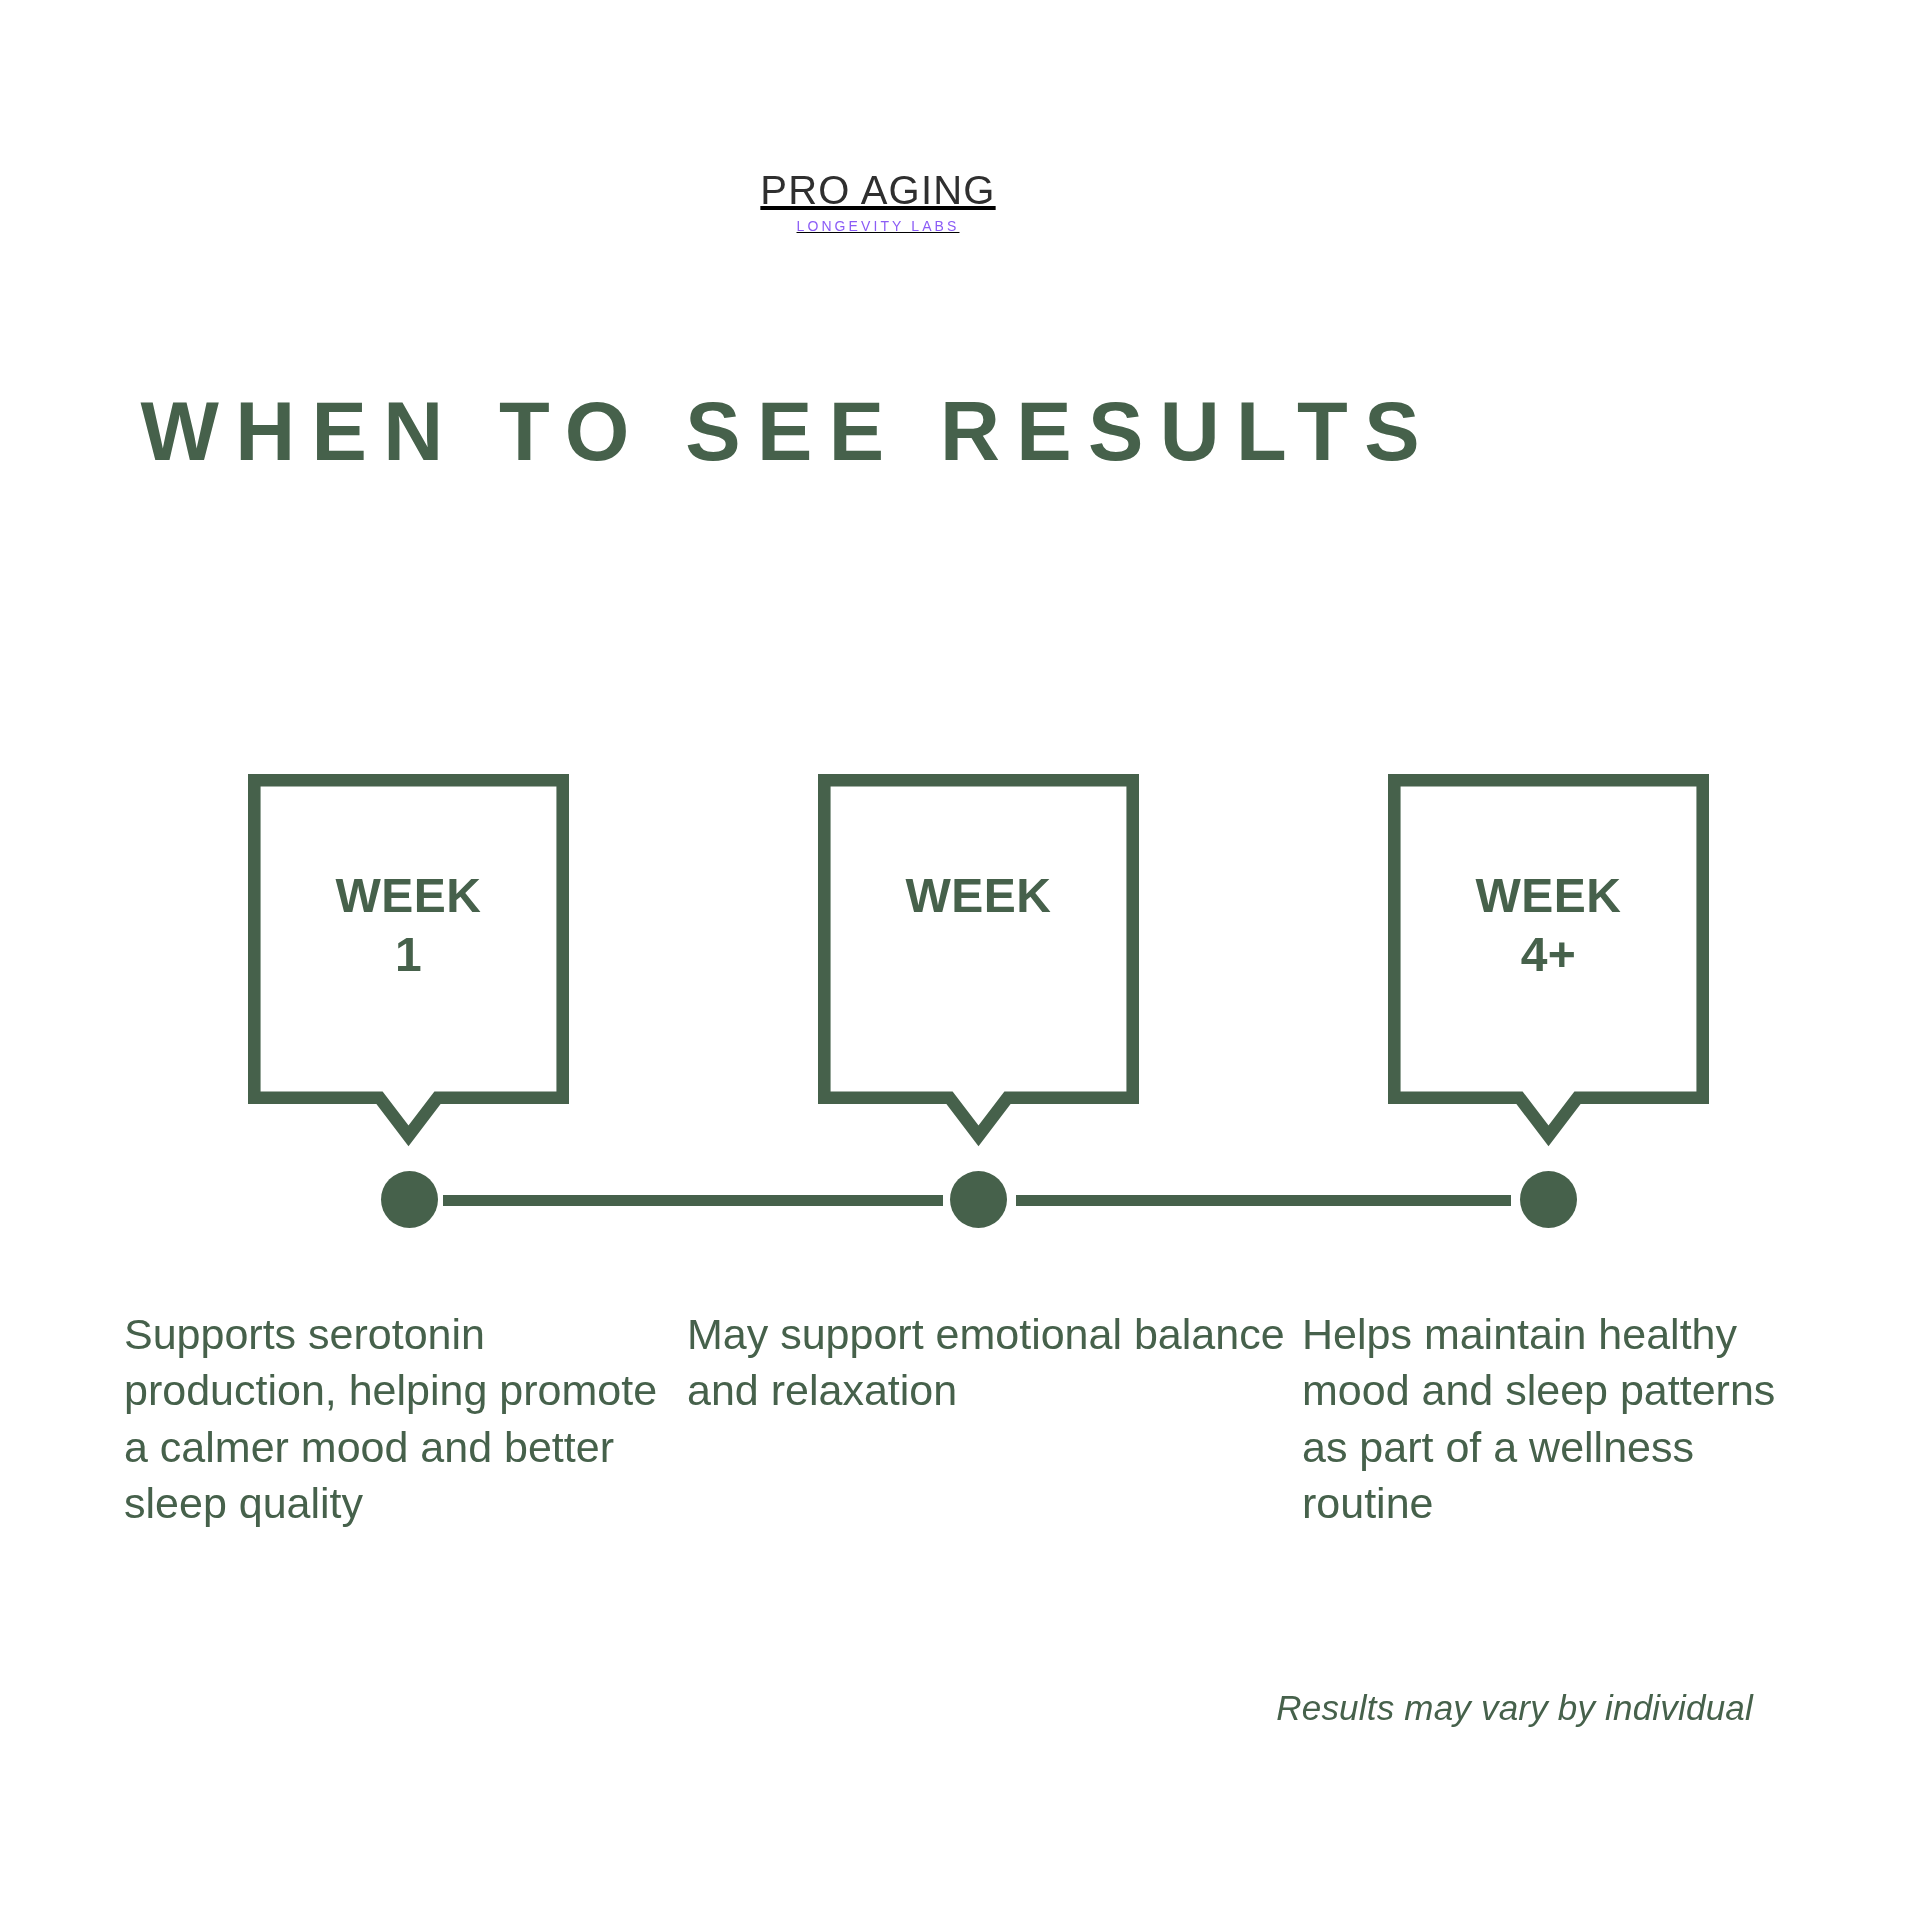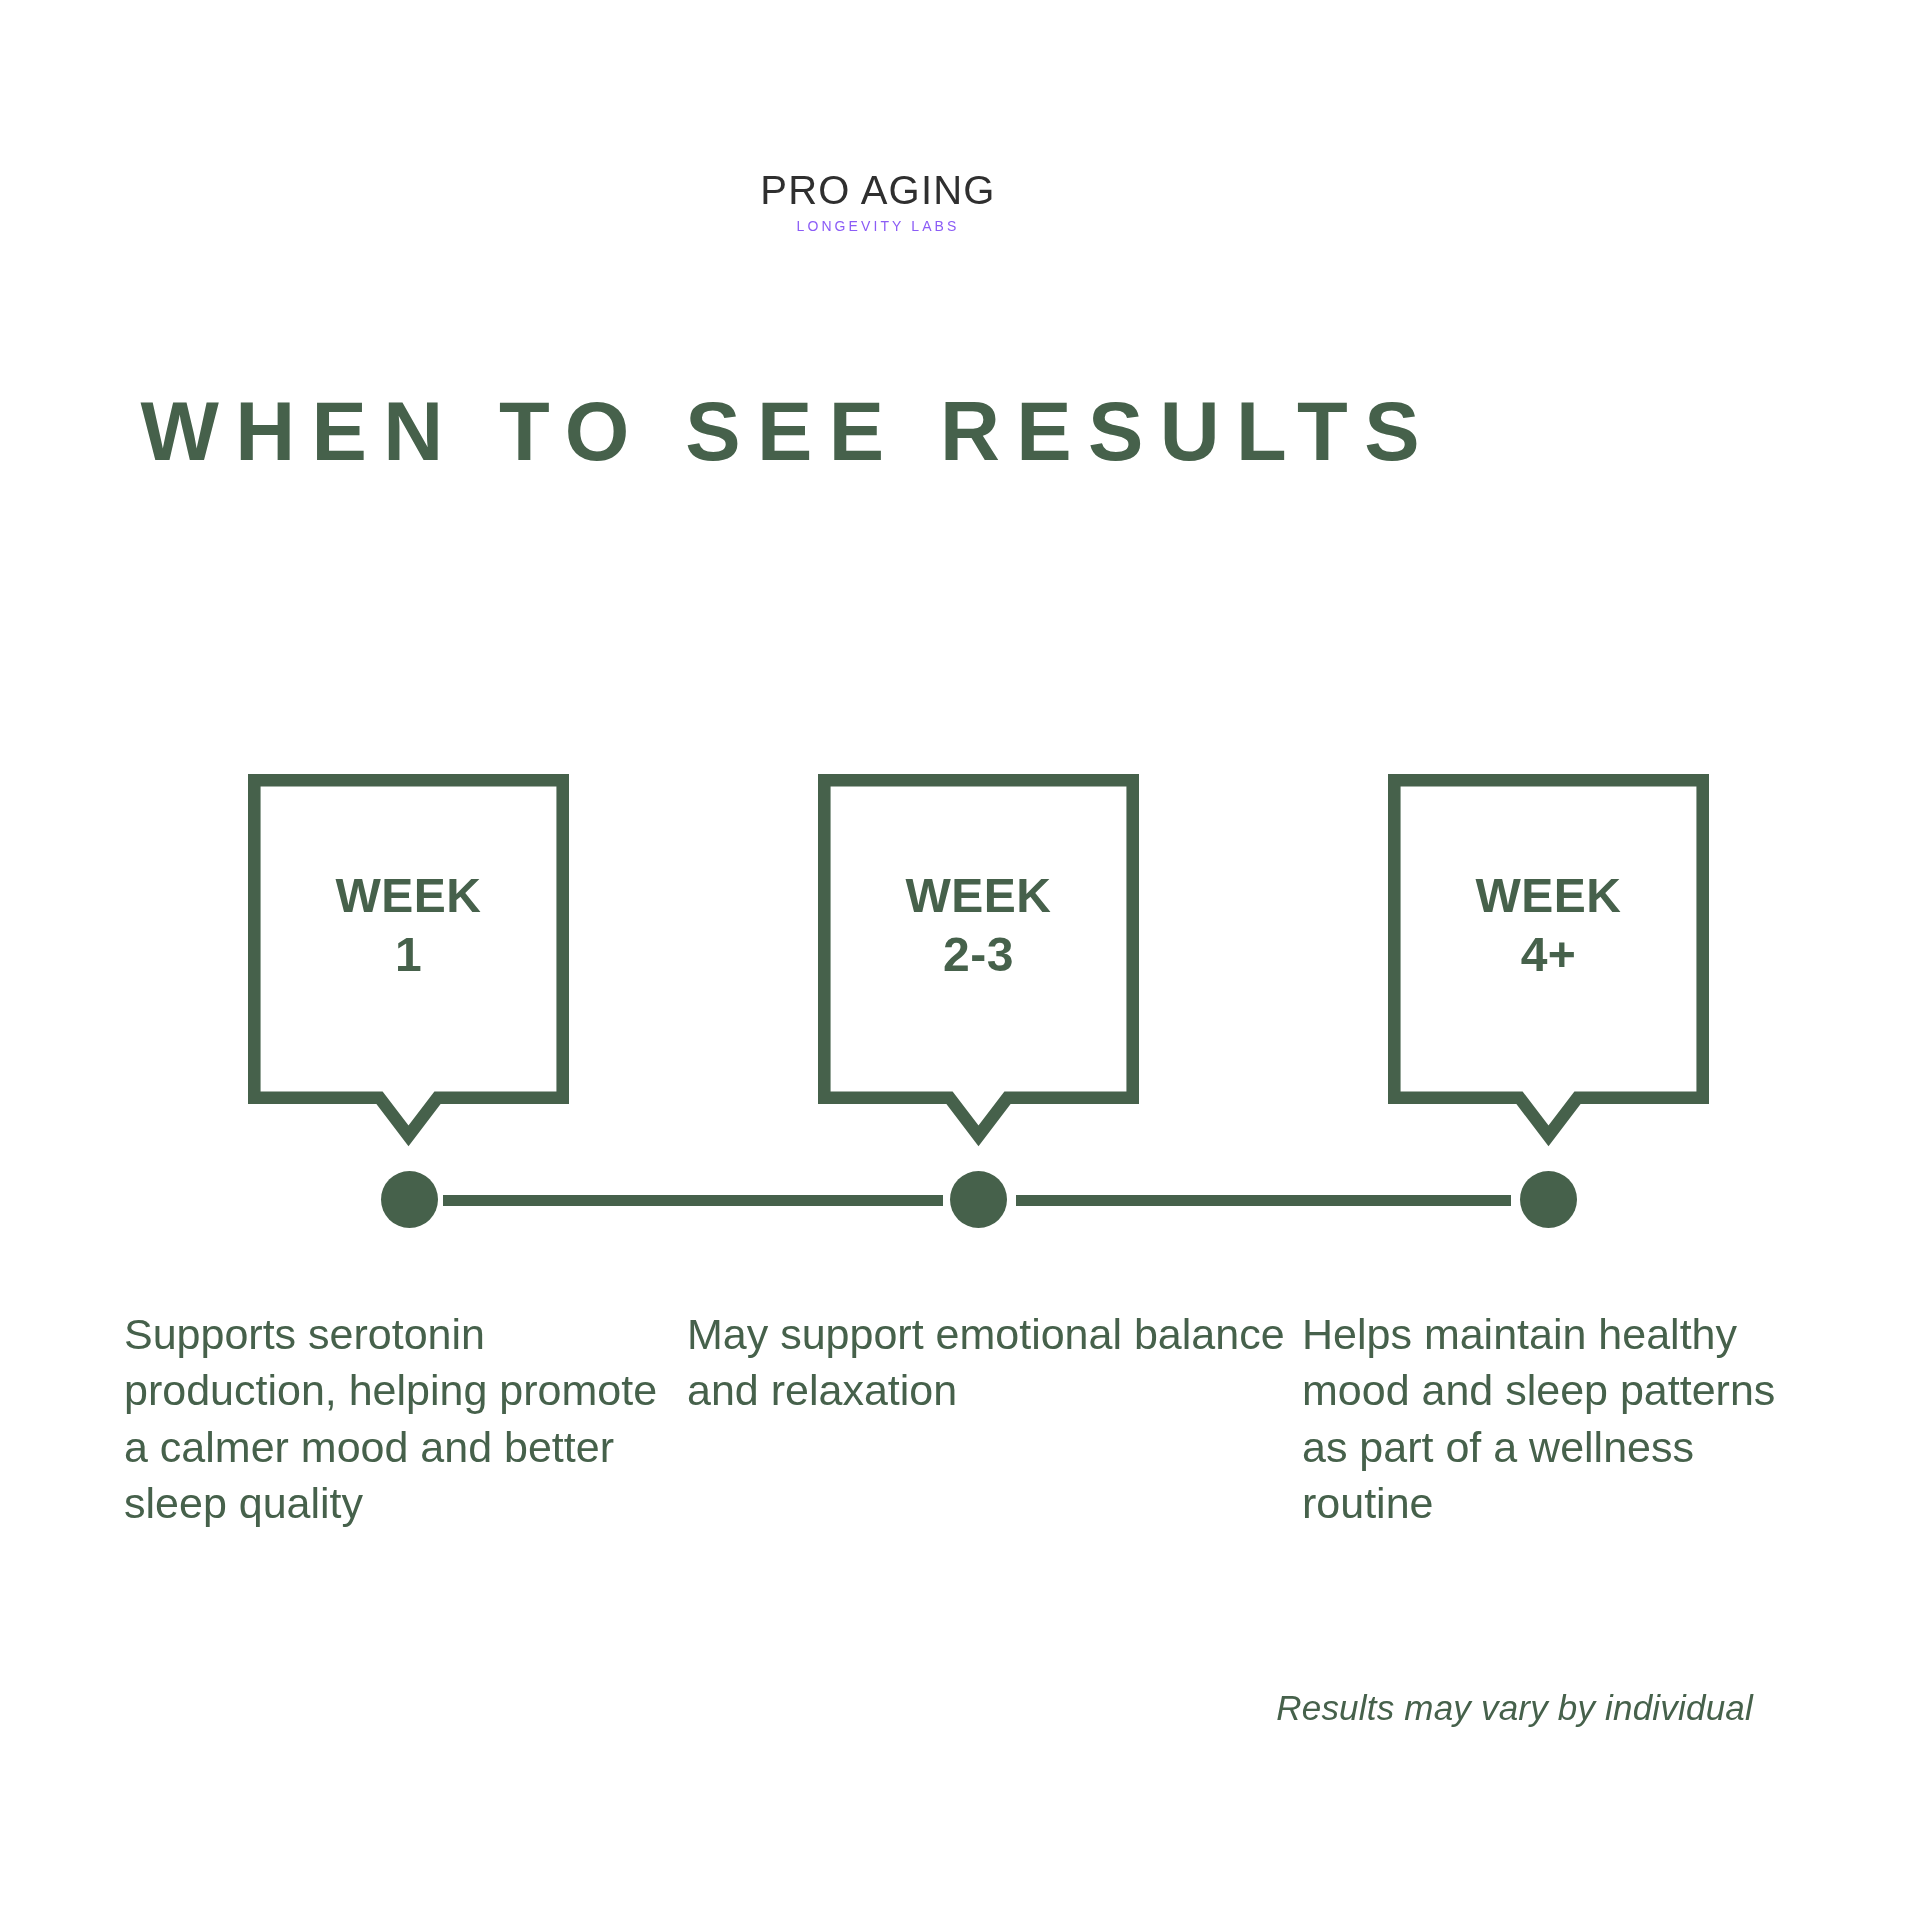--- a/index.html
+++ b/index.html
@@ -25,20 +25,21 @@
   }
 
   
   .brand {
     position: absolute;
     top: 170px;
     left: 0;
     width: 1756px;
     text-align: center;
     line-height: 1;
+    text-decoration: underline;
   }
   .brand-name {
     font-family: "Liberation Sans", sans-serif;
     font-size: 40px;
     letter-spacing: 1.2px;
     color: #2f2f2f;
     font-weight: 400;
     display: block;
   }
   .brand-sub {
@@ -181,21 +182,20 @@
         <span class="wl-num">1</span>
       </div>
     </div>
 
     <div class="week-box b2">
       <svg viewBox="0 0 332 342" preserveAspectRatio="none">
         <path d="M6.5 6.5 H325.5 V335.5 H196 L166 375 L136 335.5 H6.5 Z" fill="none" stroke="#46614B" stroke-width="13" stroke-linejoin="miter"></path>
       </svg>
       <div class="week-label">
         <span>WEEK</span>
-        <span class="wl-num">2-3</span>
       </div>
     </div>
 
     <div class="week-box b3">
       <svg viewBox="0 0 332 342" preserveAspectRatio="none">
         <path d="M6.5 6.5 H325.5 V335.5 H196 L166 375 L136 335.5 H6.5 Z" fill="none" stroke="#46614B" stroke-width="13" stroke-linejoin="miter"></path>
       </svg>
       <div class="week-label">
         <span>WEEK</span>
         <span class="wl-num">4+</span>

